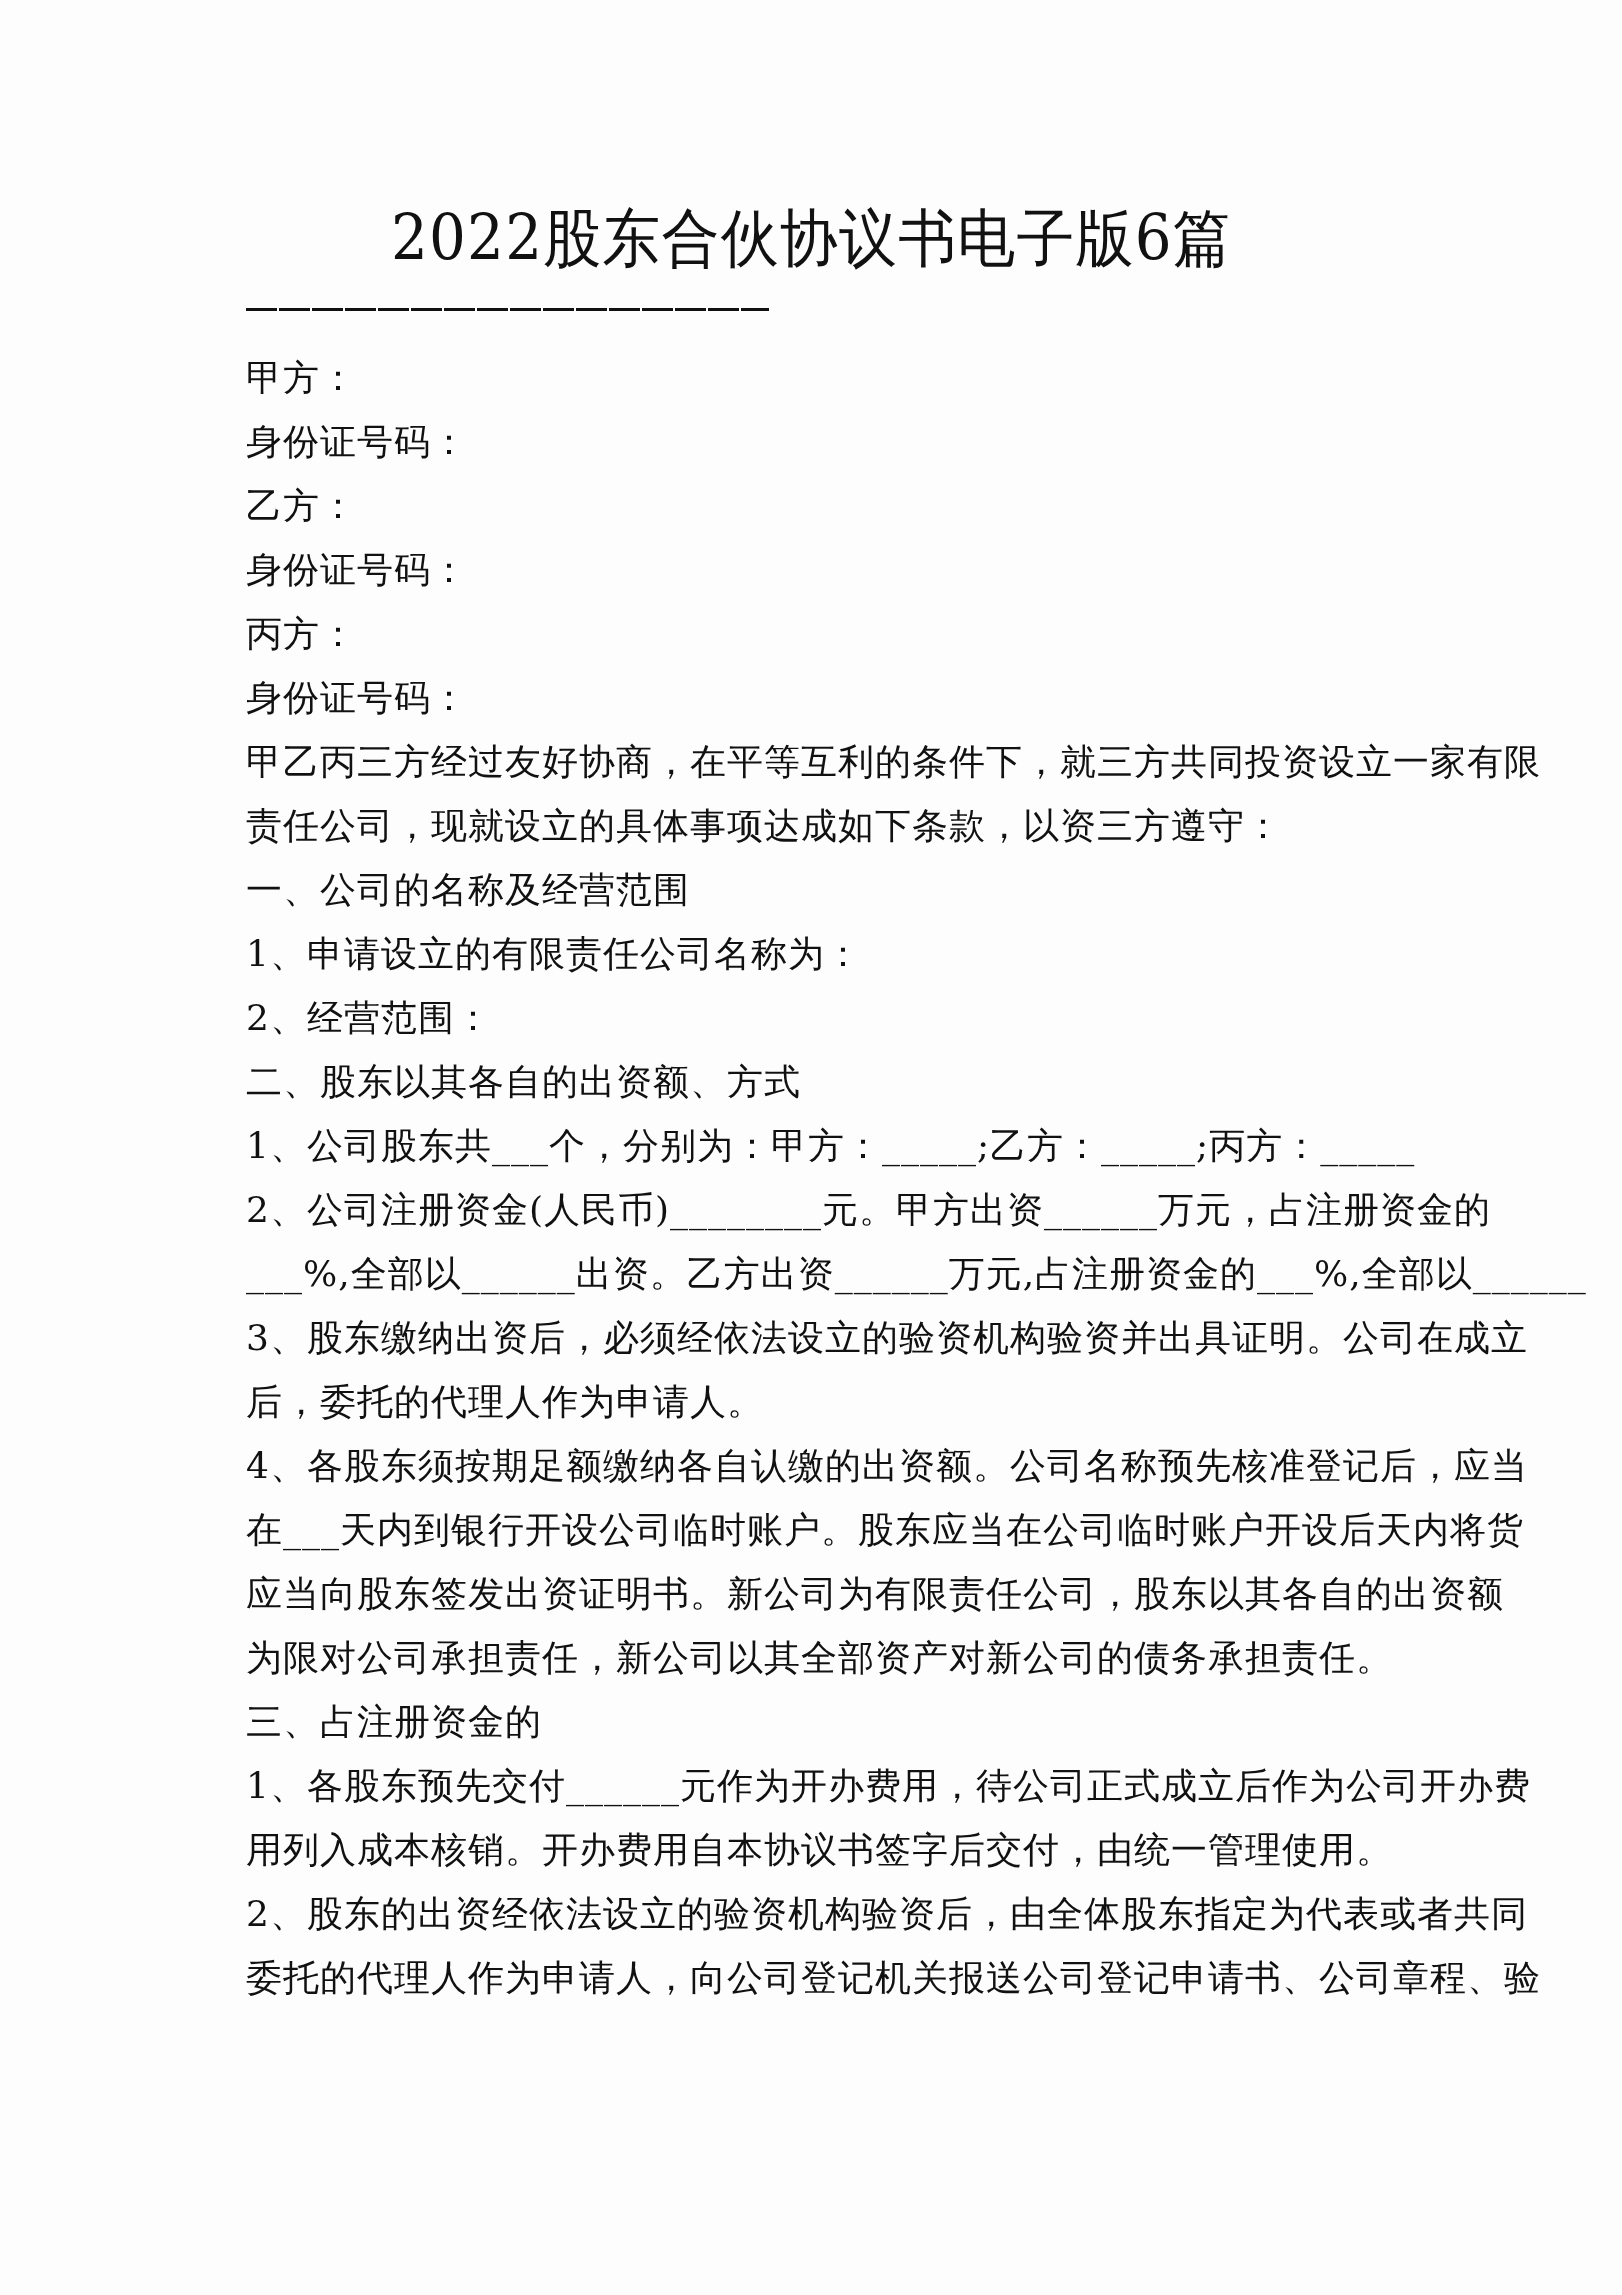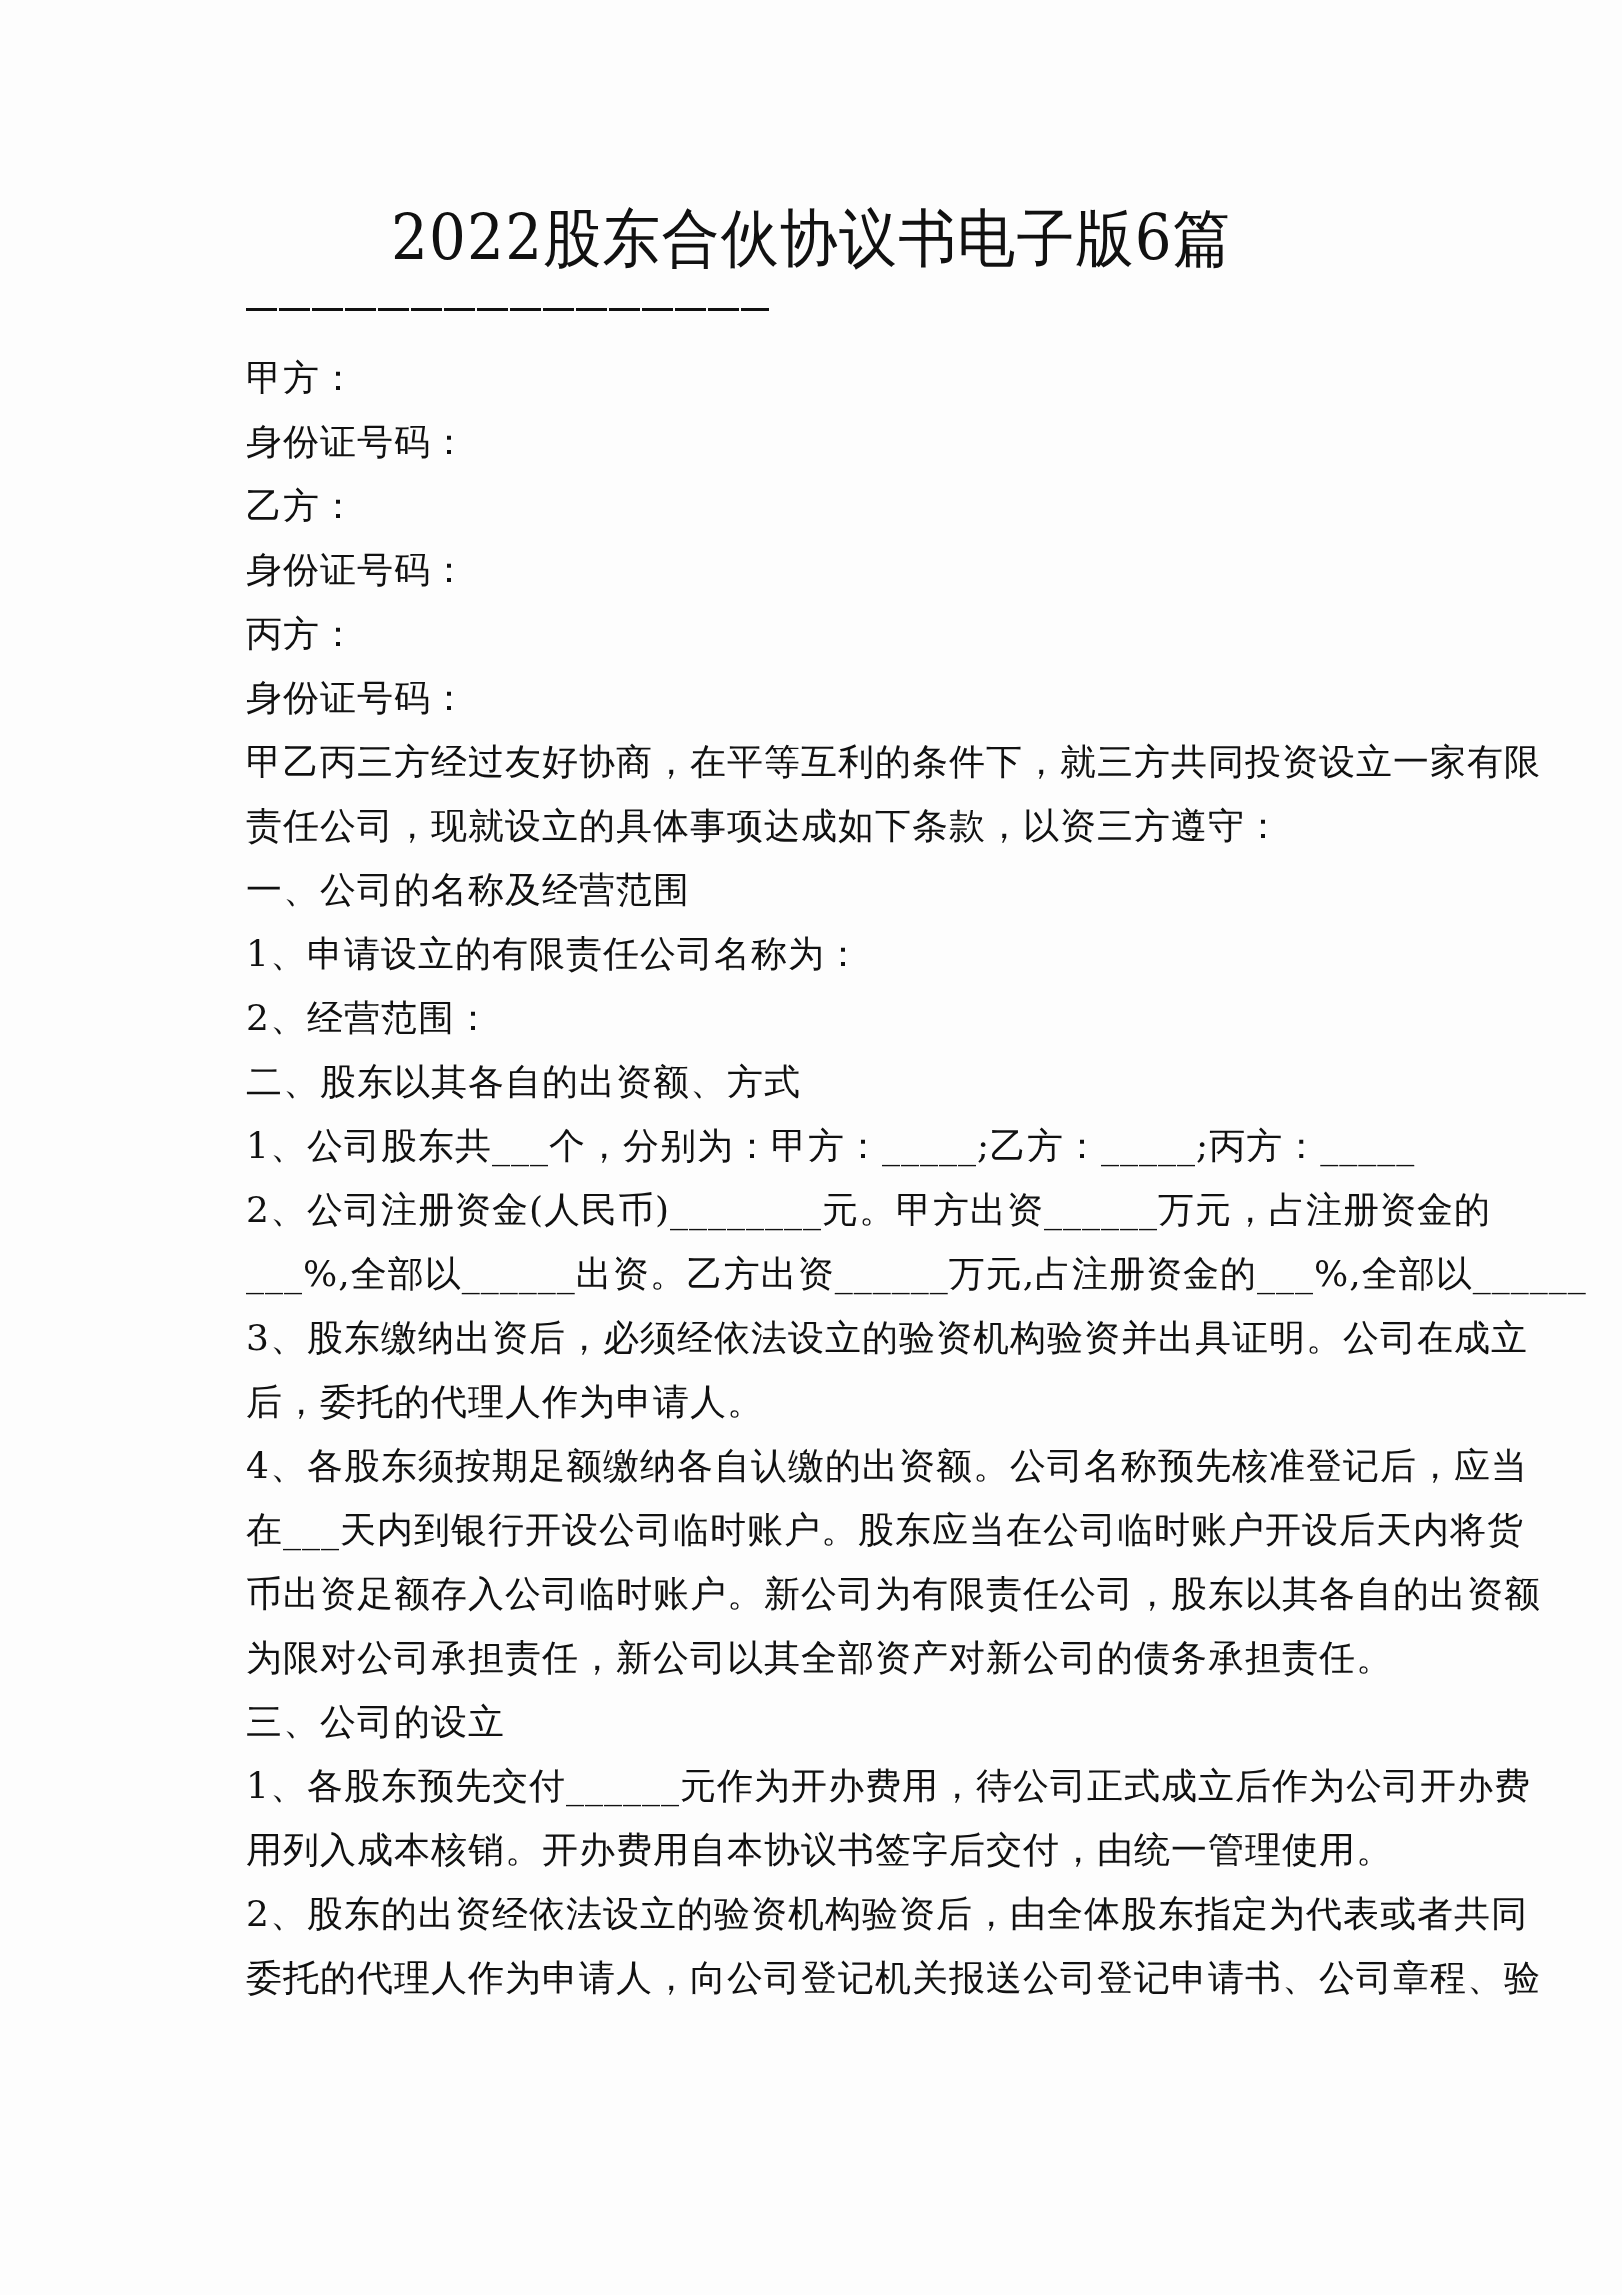--- a/index.html
+++ b/index.html
@@ -31,21 +31,21 @@
   <div class="line">1、申请设立的有限责任公司名称为：</div>
   <div class="line">2、经营范围：</div>
   <div class="line">二、股东以其各自的出资额、方式</div>
   <div class="line">1、公司股东共___个，分别为：甲方：_____;乙方：_____;丙方：_____</div>
   <div class="line">2、公司注册资金(人民币)________元。甲方出资______万元，占注册资金的</div>
   <div class="line">___%,全部以______出资。乙方出资______万元,占注册资金的___%,全部以______</div>
   <div class="line">3、股东缴纳出资后，必须经依法设立的验资机构验资并出具证明。公司在成立</div>
   <div class="line">后，委托的代理人作为申请人。</div>
   <div class="line">4、各股东须按期足额缴纳各自认缴的出资额。公司名称预先核准登记后，应当</div>
   <div class="line">在___天内到银行开设公司临时账户。股东应当在公司临时账户开设后天内将货</div>
-  <div class="line">币出资足额存入公司临时账户。新公司为有限责任公司，股东以其各自的出资额</div>
+  <div class="line">应当向股东签发出资证明书。新公司为有限责任公司，股东以其各自的出资额</div>
   <div class="line">为限对公司承担责任，新公司以其全部资产对新公司的债务承担责任。</div>
-  <div class="line">三、公司的设立</div>
+  <div class="line">三、占注册资金的</div>
   <div class="line">1、各股东预先交付______元作为开办费用，待公司正式成立后作为公司开办费</div>
   <div class="line">用列入成本核销。开办费用自本协议书签字后交付，由统一管理使用。</div>
   <div class="line">2、股东的出资经依法设立的验资机构验资后，由全体股东指定为代表或者共同</div>
   <div class="line">委托的代理人作为申请人，向公司登记机关报送公司登记申请书、公司章程、验</div>
 </div>
 
 
 </body></html>

